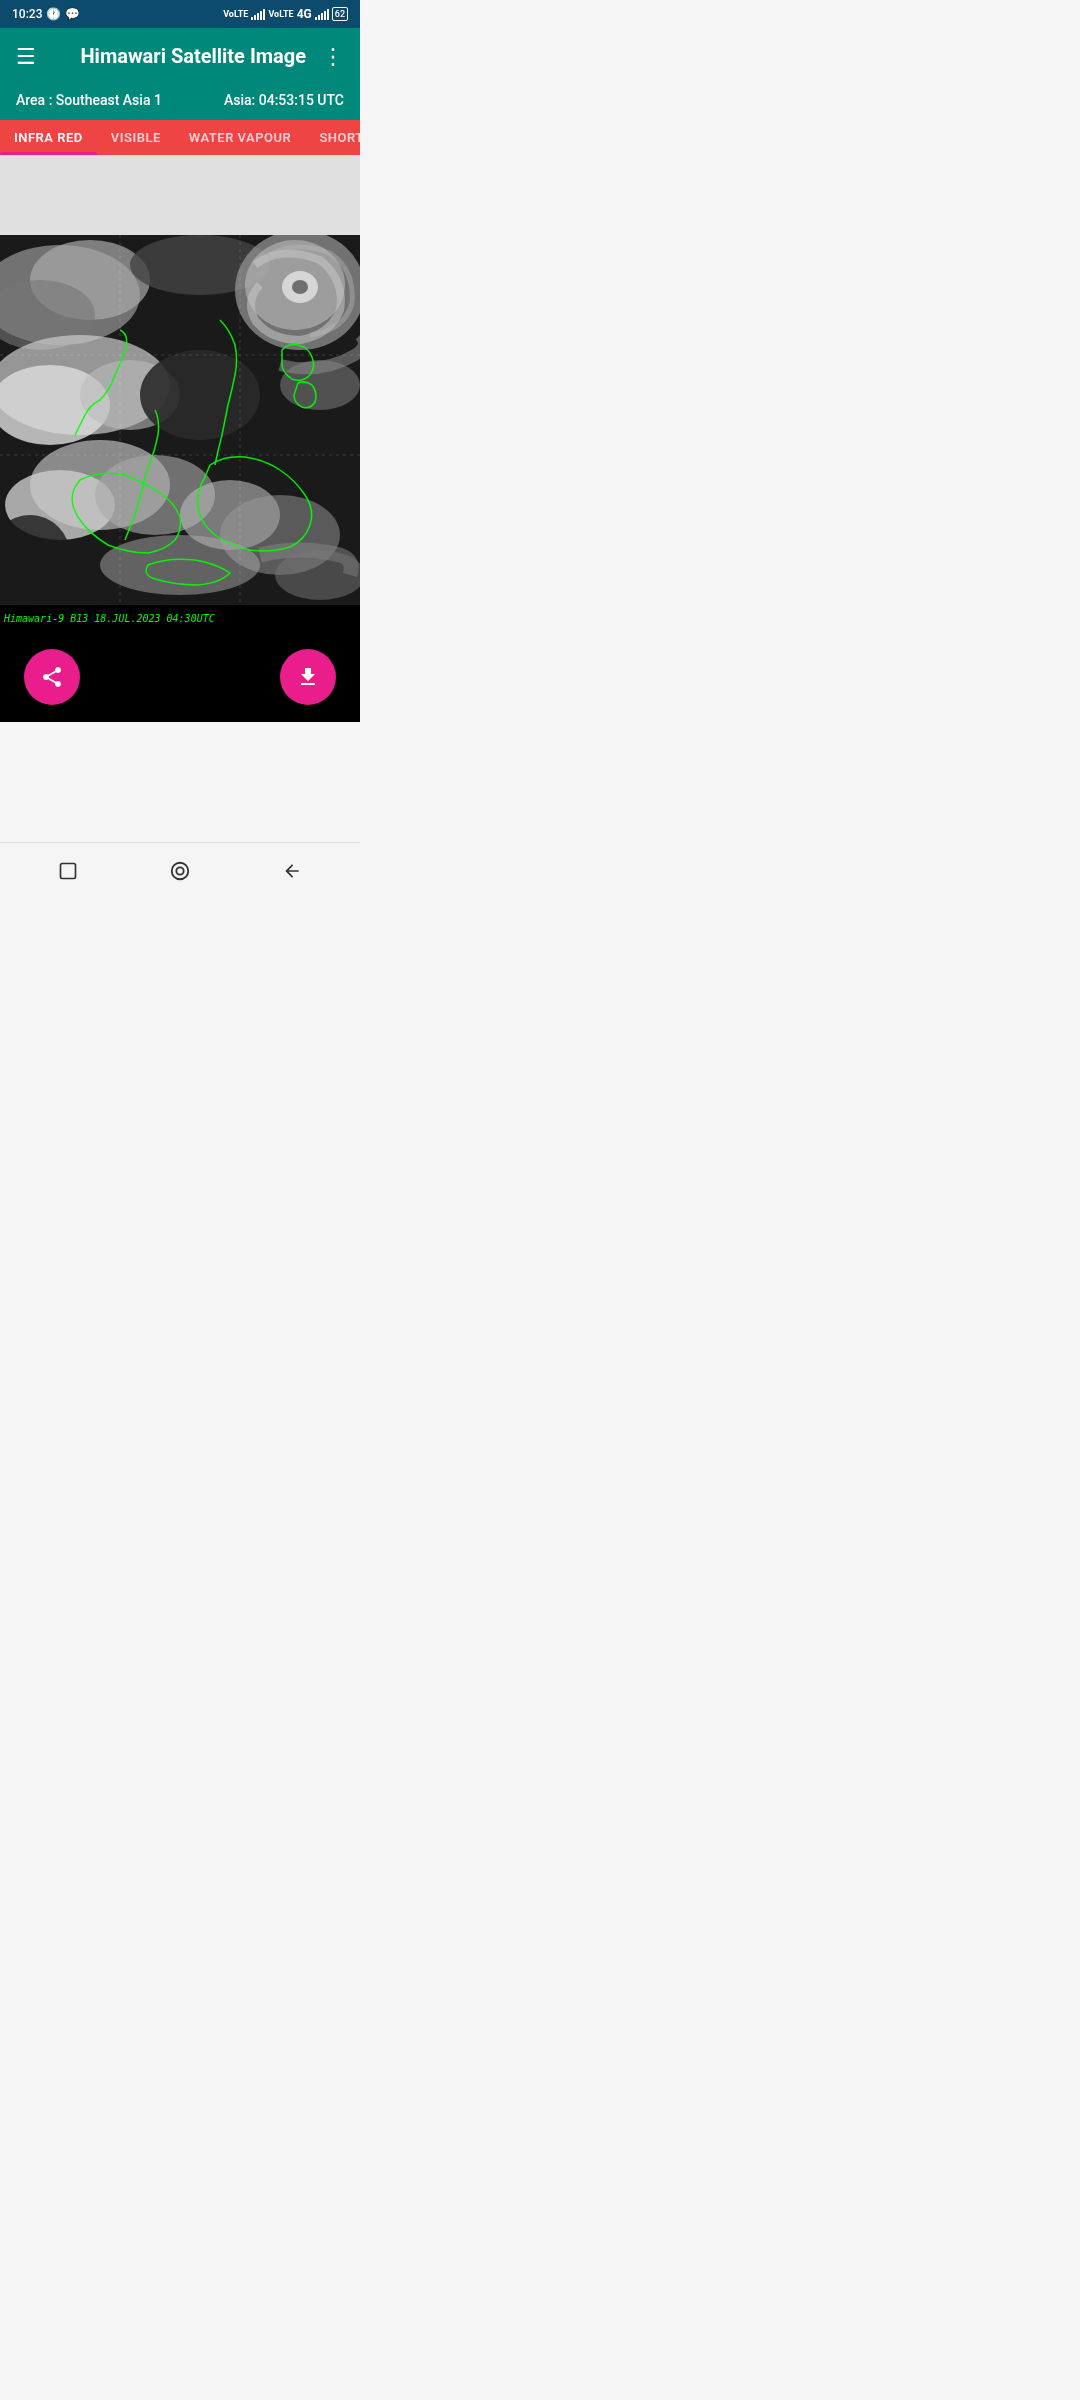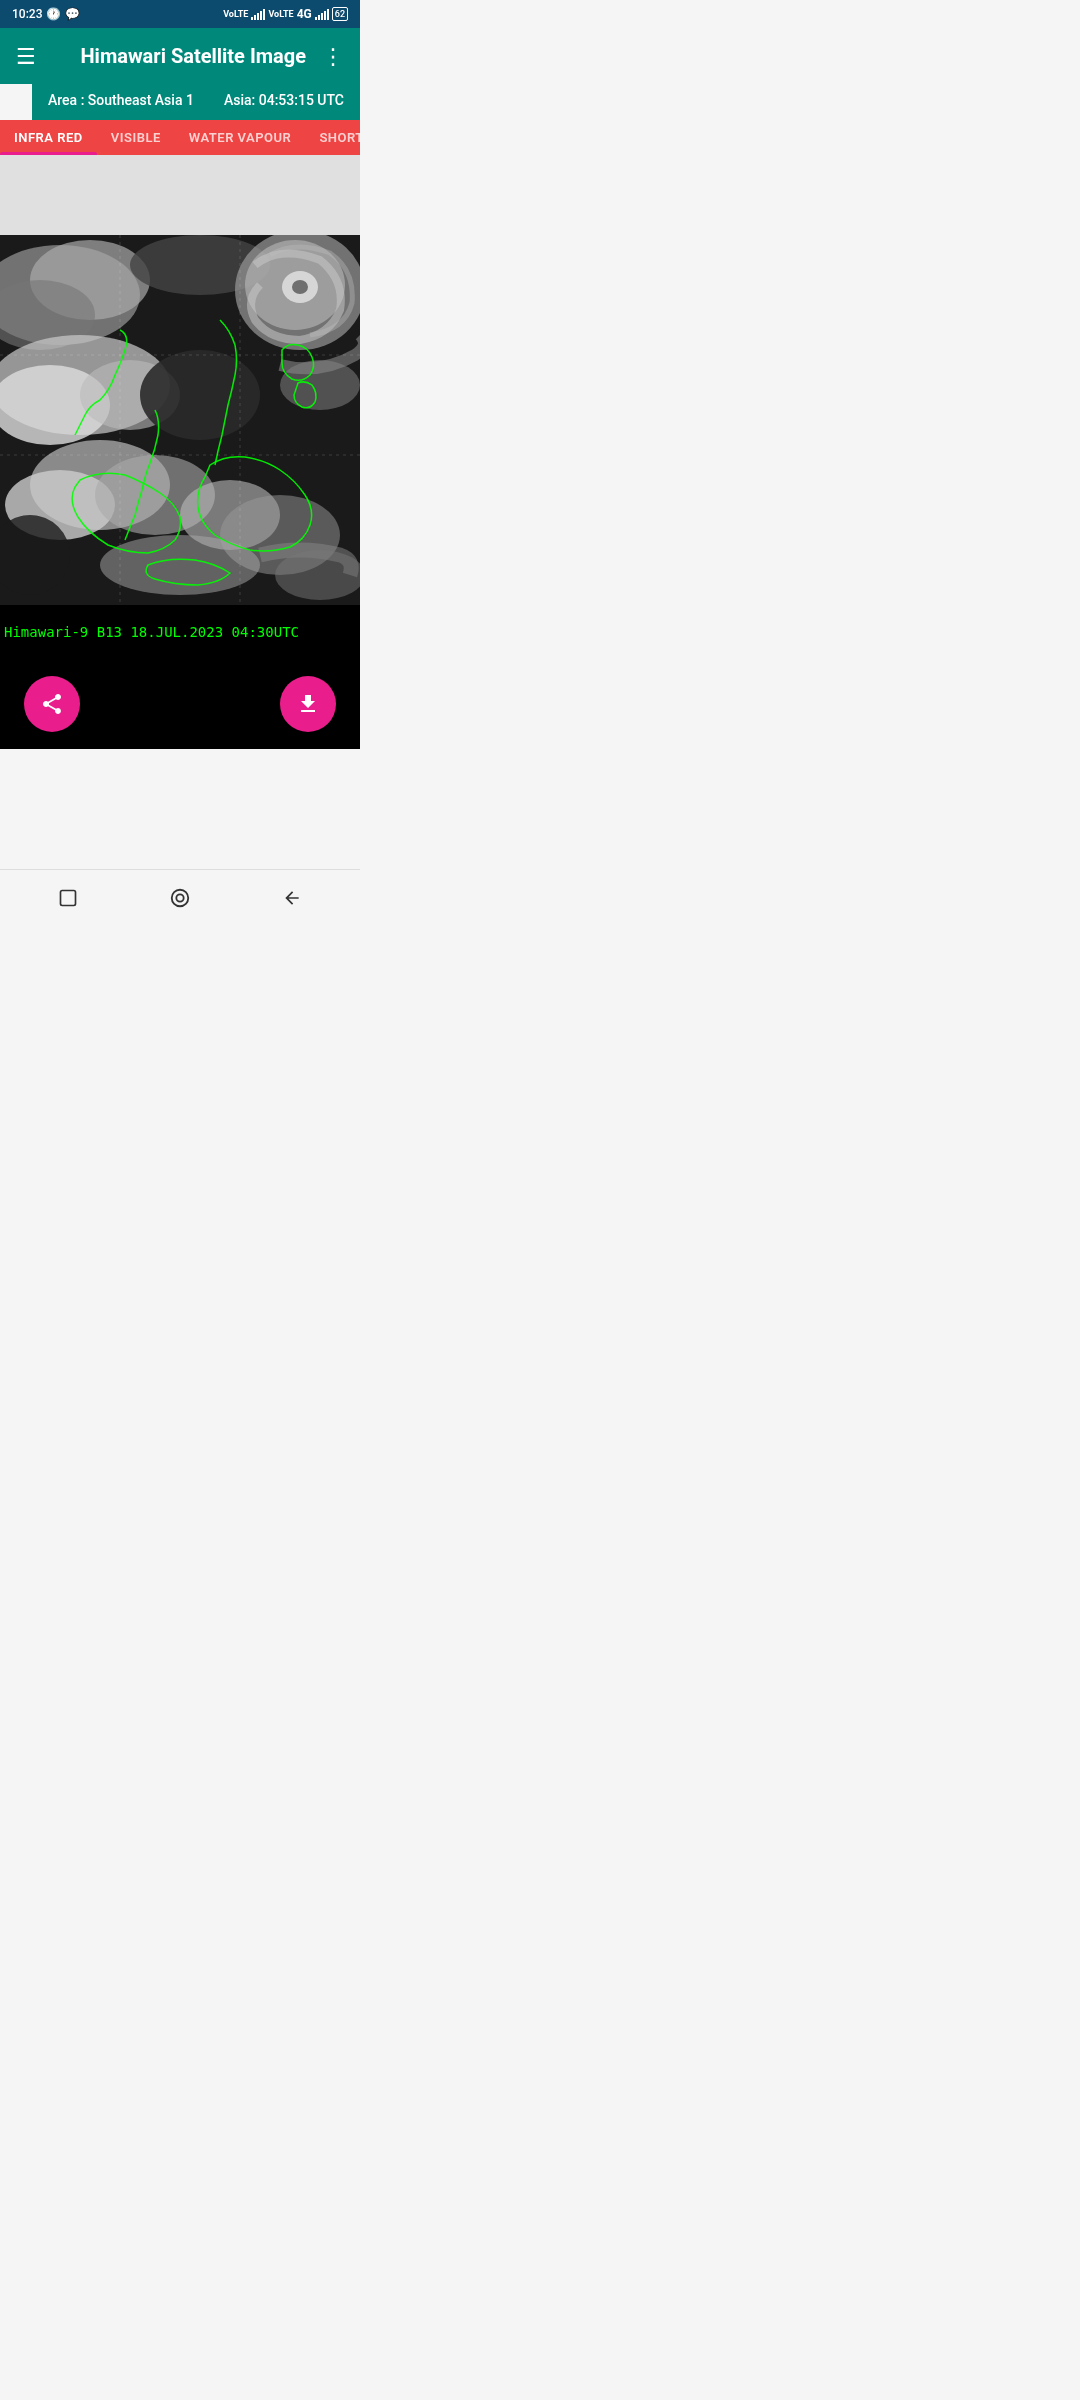--- a/index.html
+++ b/index.html
@@ -71,21 +71,20 @@
     
     .info-row {
       background: #00897b;
       color: white;
       display: flex;
       justify-content: space-between;
       align-items: flex-start;
       padding: 8px 16px 12px;
       font-size: 14px;
       font-weight: 500;
-      margin-left: 32px;
     }
 
     
     .tabs-container {
       background: #ef4444;
       display: flex;
       align-items: center;
       overflow-x: auto;
       scrollbar-width: none;
     }
@@ -131,23 +130,24 @@
     }
     .satellite-svg {
       width: 100%;
       height: 100%;
     }
 
     
     .image-caption {
       background: #000;
       color: #00ff00;
-      font-size: 14px;
-      padding: 19px 4px;
+      font-size: 10px;
+      padding: 8px 4px;
       font-family: monospace;
+      font-style: italic;
     }
 
     
     .bottom-actions {
       background: #000;
       display: flex;
       justify-content: space-between;
       align-items: center;
       padding: 16px 24px;
       height: 90px;

